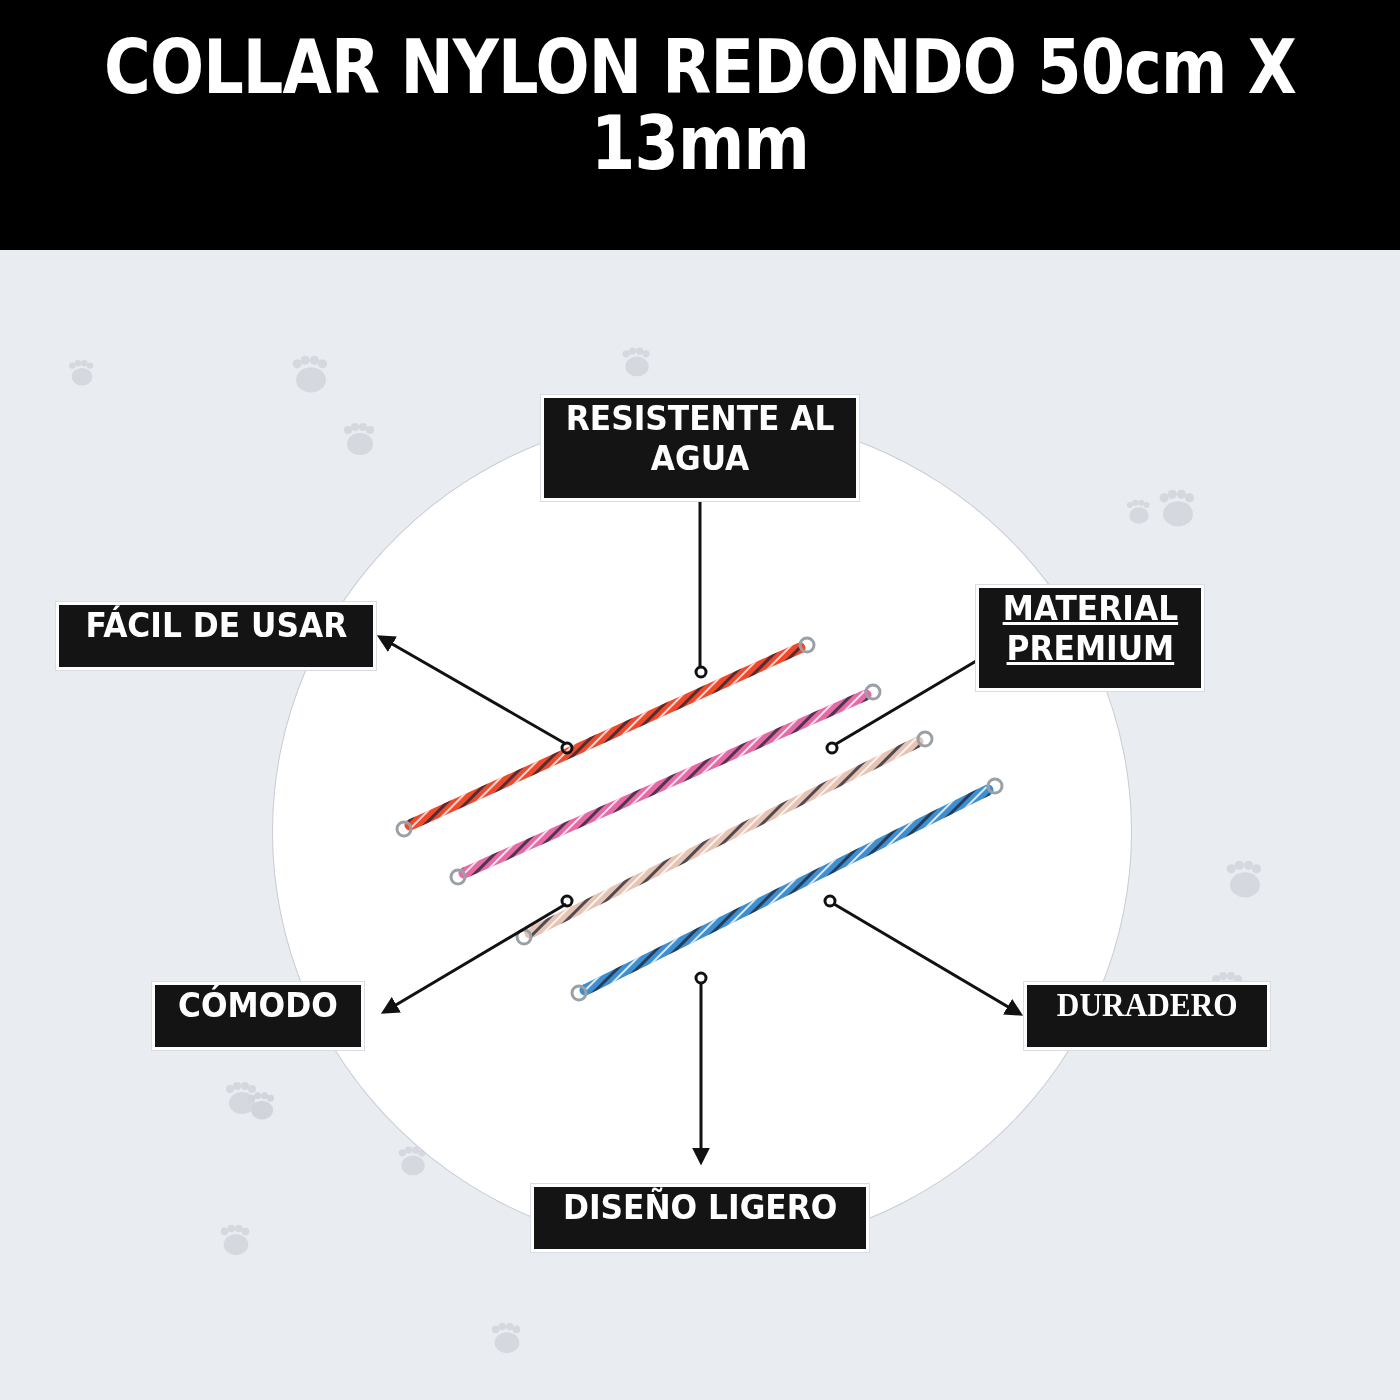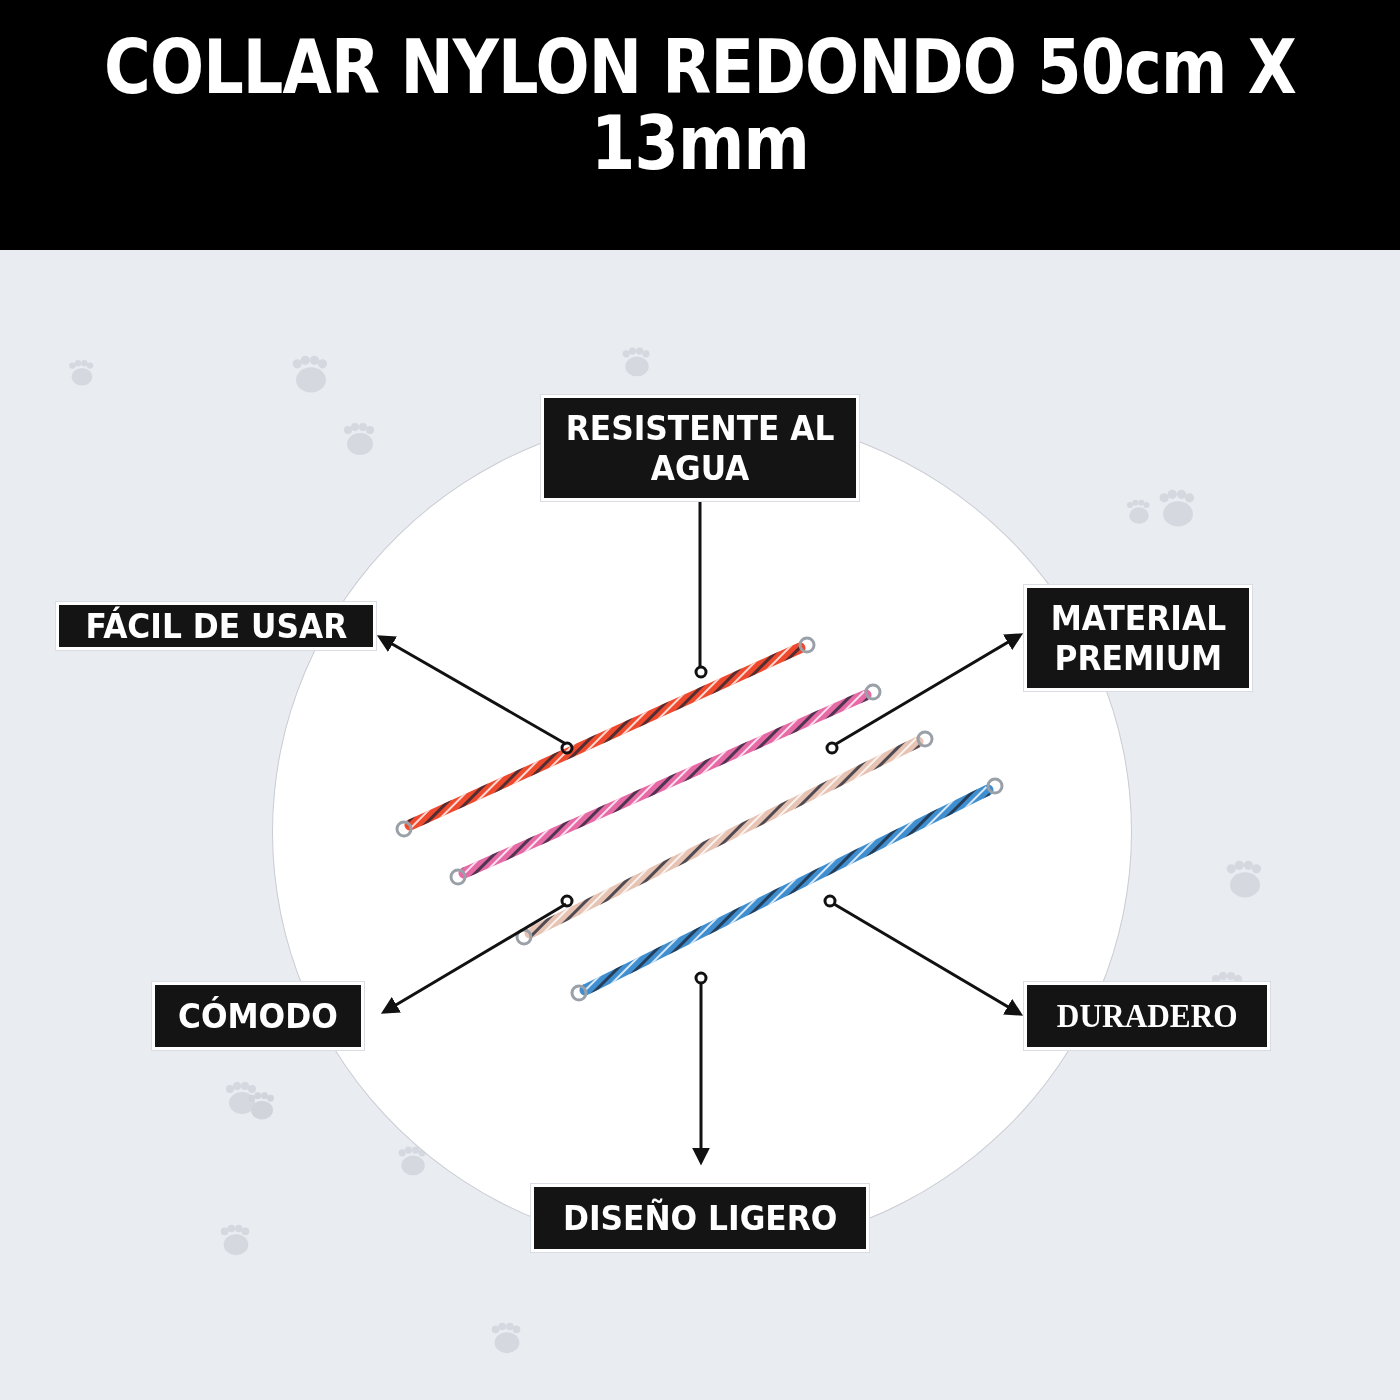--- a/index.html
+++ b/index.html
@@ -45,21 +45,21 @@
       position: absolute;
       background: #141414;
       border: 3px solid #ffffff;
       outline: 1px solid #d9dce2;
       color: #ffffff;
       font-family: "DejaVu Sans", sans-serif;
       font-weight: bold;
       font-size: 34px;
       line-height: 40px;
       text-align: center;
-      display: flex; align-items: center; justify-content: center;
+      display: flex; justify-content: center;
       letter-spacing: 0px;
     }
     .label span { display: block; transform: scaleX(0.92); white-space: pre-line; }
   </style>
 </head>
 <body>
 
 <div class="header">
   <h1>COLLAR NYLON REDONDO 50cm X 13mm</h1>
 </div>
@@ -264,24 +264,24 @@
     <circle cx="830" cy="901" r="5"></circle>
     <line x1="701" y1="983" x2="701" y2="1162" marker-end="url(#arrow)"></line>
     <circle cx="701" cy="978" r="5"></circle>
   </g>
 </svg>
 
 <div class="label" style="left:541px;top:395px;width:318px;height:106px;">
   <span>RESISTENTE AL
 AGUA</span>
 </div>
-<div class="label" style="left:56px;top:602px;width:320px;height:48px;">
+<div class="label" style="left:56px;top:602px;width:320px;height:68px;">
   <span>FÁCIL DE USAR</span>
 </div>
-<div class="label" style="left:1024px;top:585px;width:228px;height:106px;">
+<div class="label" style="left:976px;top:585px;width:228px;height:106px;text-decoration:underline;">
   <span>MATERIAL
 PREMIUM</span>
 </div>
 <div class="label" style="left:152px;top:982px;width:212px;height:68px;">
   <span>CÓMODO</span>
 </div>
 <div class="label" style="left:1024px;top:982px;width:246px;height:68px;font-family:Liberation Serif, serif;">
   <span>DURADERO</span>
 </div>
 <div class="label" style="left:531px;top:1184px;width:338px;height:68px;">

